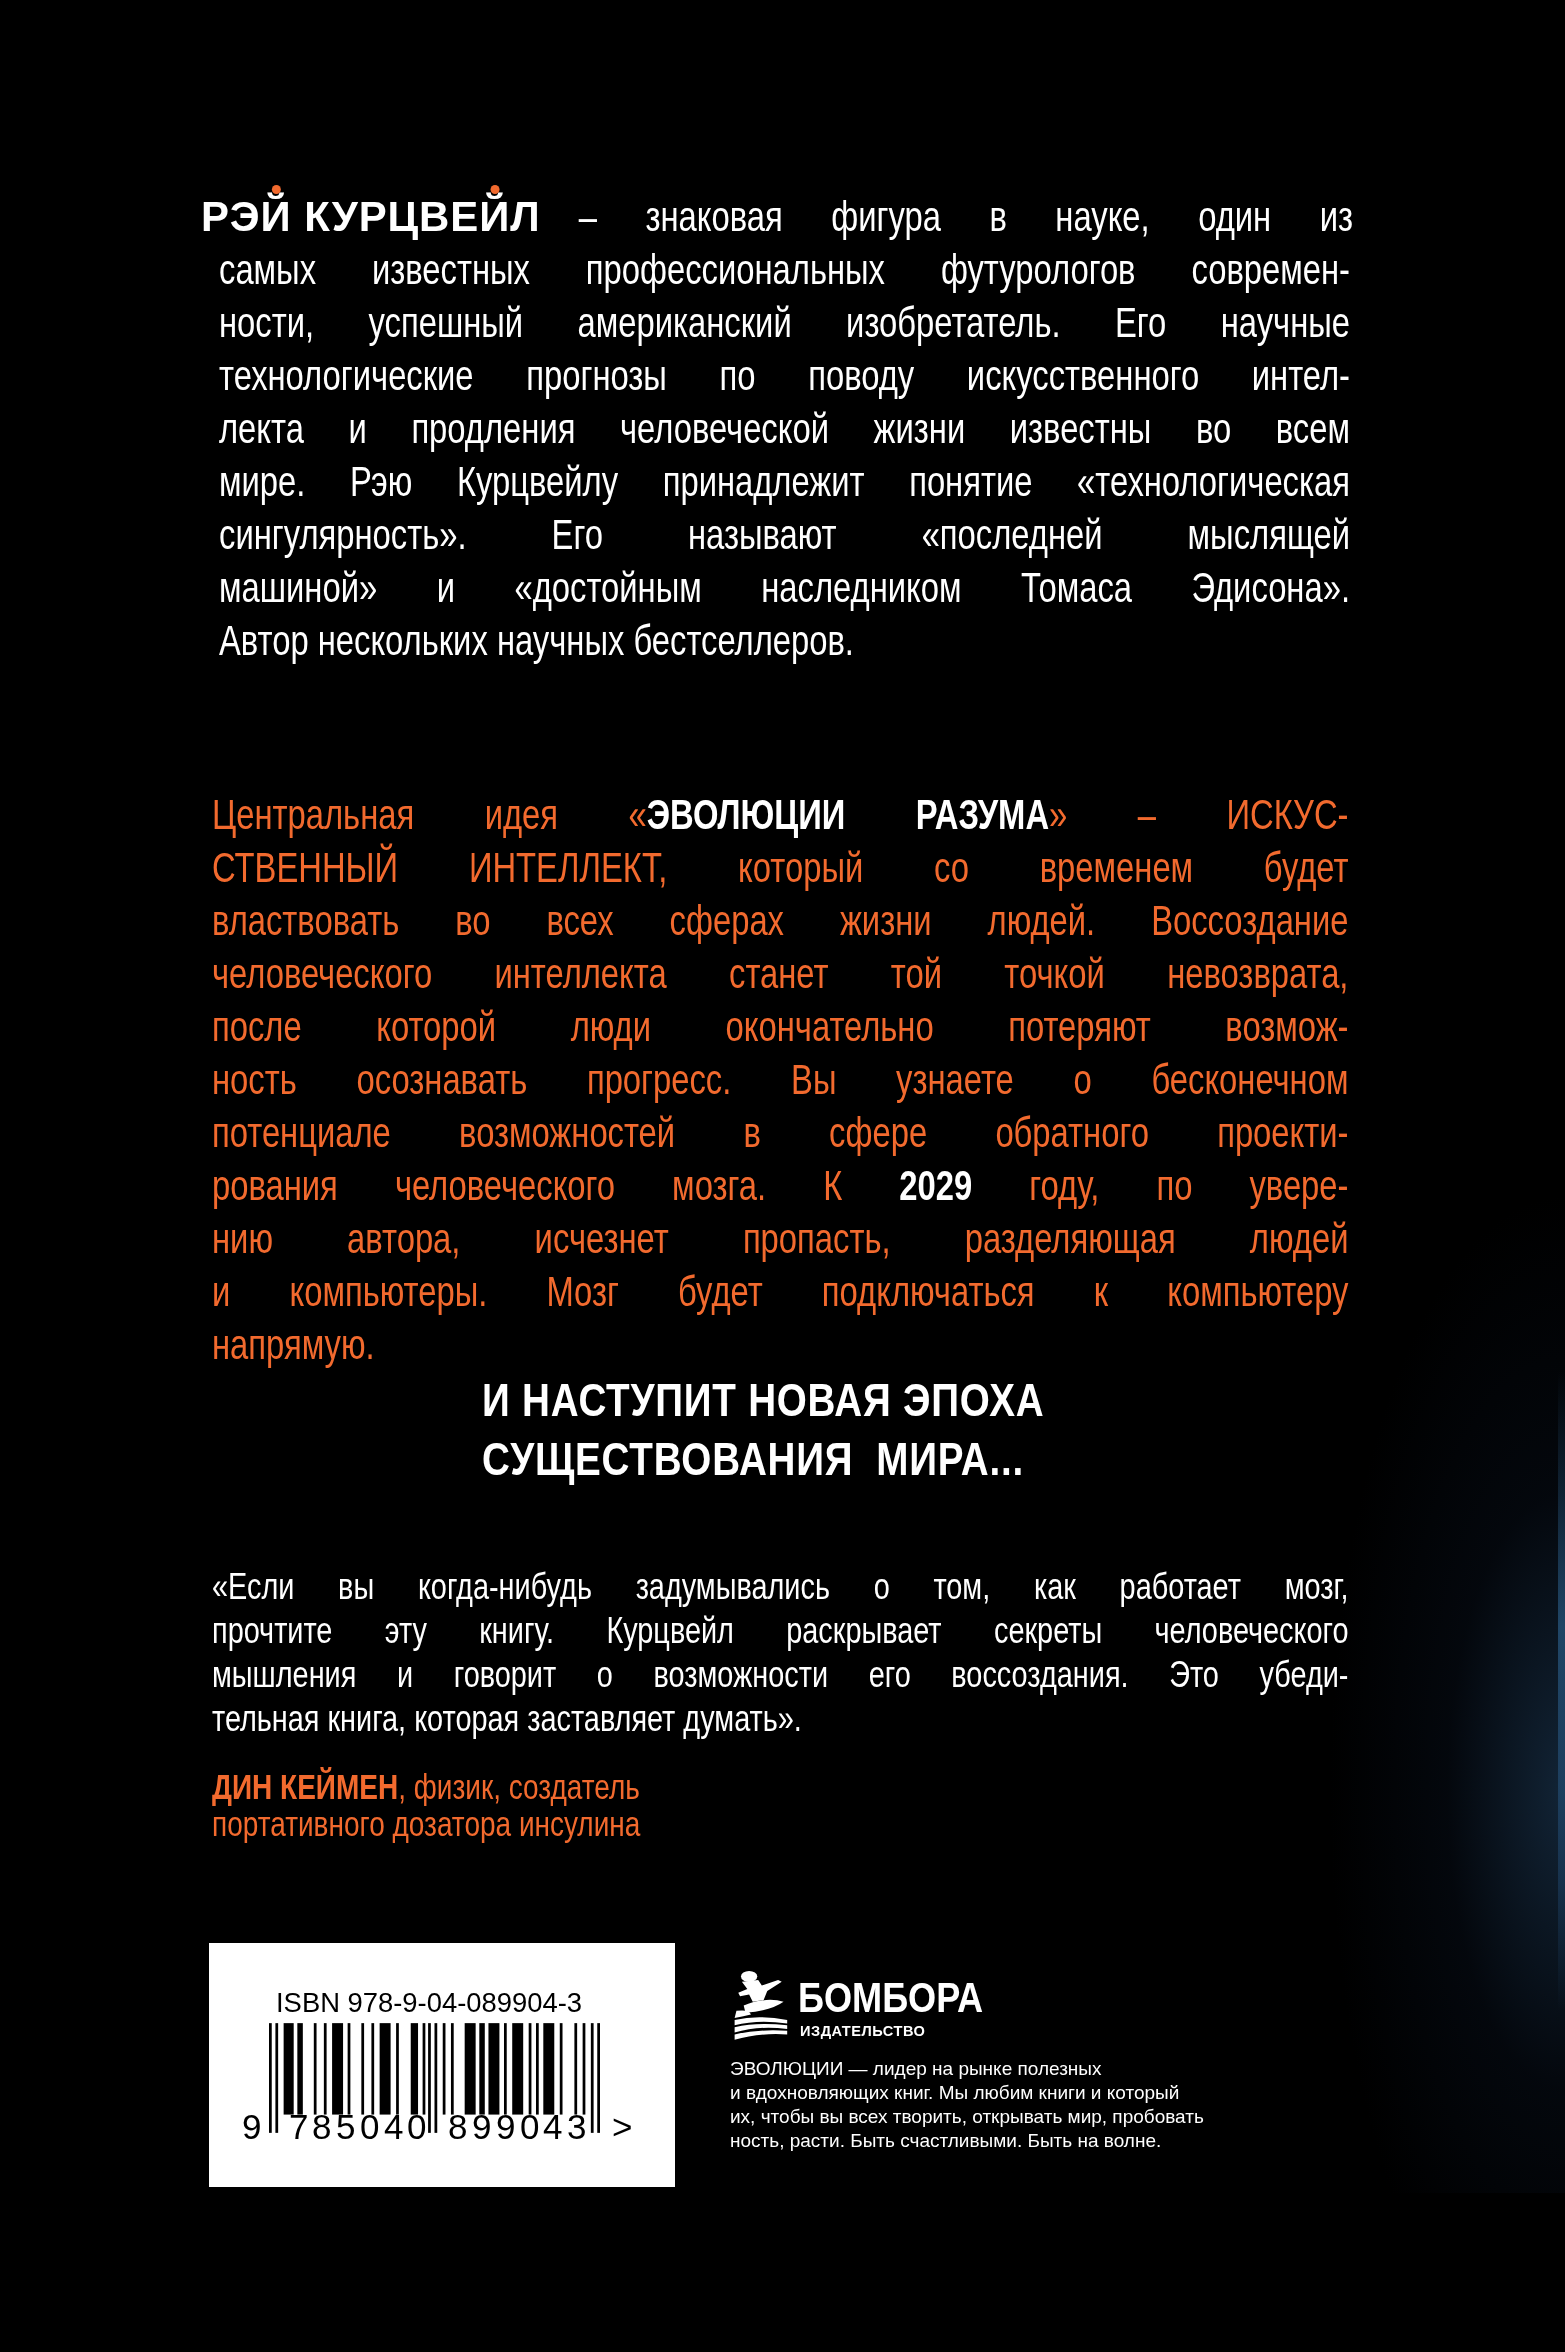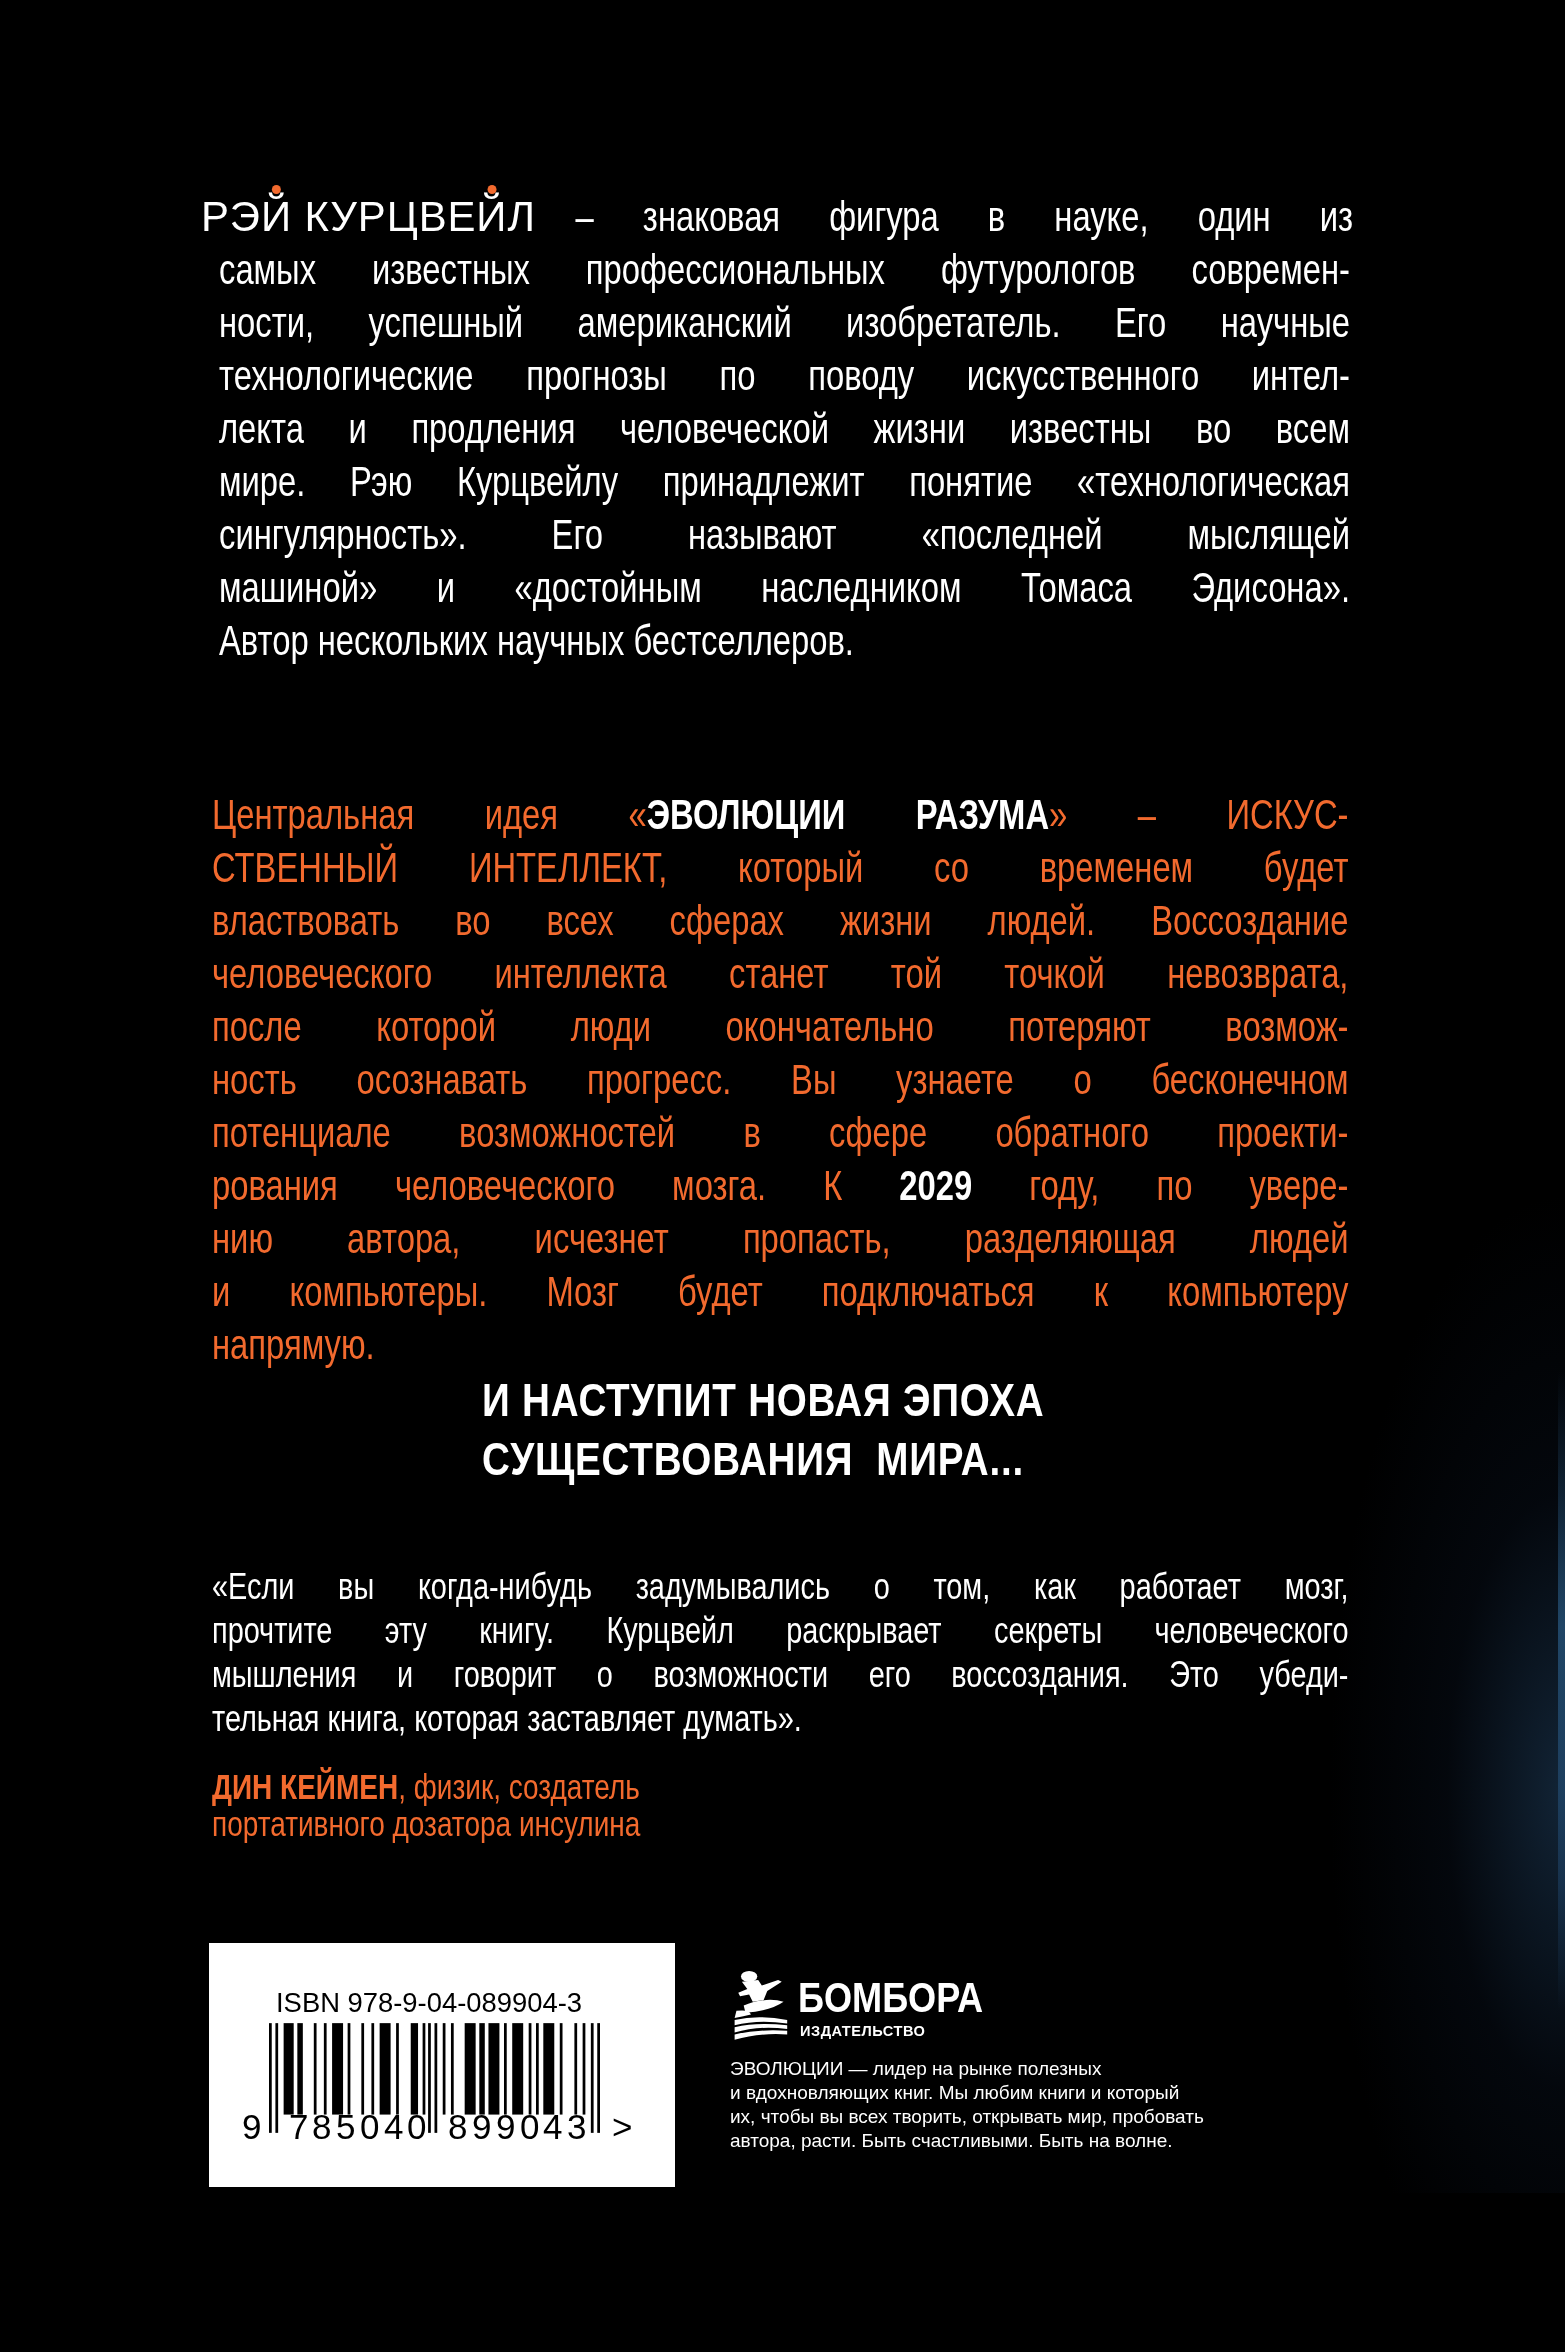--- a/index.html
+++ b/index.html
@@ -18,21 +18,21 @@
     background: linear-gradient(to bottom, rgba(40,90,140,0) 0%, rgba(50,110,160,0.55) 40%, rgba(40,90,140,0.35) 80%, rgba(0,0,0,0) 100%);
   }
   .line {
     position:absolute; white-space:nowrap;
     transform-origin:0 0;
   }
   .just { text-align:justify; text-align-last:justify; }
   
   .b1 { color:#fff; font-size:42px; line-height:53px; transform:scaleX(0.78); }
   .b1.w { width:1450px; } 
-  .b1-heading { font-weight:normal; font-size:42px; letter-spacing:0.9px; transform:scaleX(1.0); }
+  .b1-heading { font-weight:bold; font-size:42px; letter-spacing:0.9px; transform:scaleX(1.0); }
   .dot-i { position:relative; display:inline-block; }
   .dot-i::after {
     content:""; position:absolute; left:50%; top:-5.5px; width:9.1px; height:9.1px;
     margin-left:-4.6px; border-radius:50%; background:#F26A2E;
   }
   
   .b2 { color:#F26A2E; font-size:42px; line-height:53px; transform:scaleX(0.78); }
   .b2.w { width:1457px; } 
   .b2 .white-bold { color:#fff; font-weight:bold; }
   
@@ -204,17 +204,17 @@
           <path d="M4 72 Q30 66 62 68 L62 72 Q30 70 4 78 Z"></path>
         </g>
       </svg>
     </div>
     <div class="logo-word">БОМБОРА</div>
     <div class="logo-sub">ИЗДАТЕЛЬСТВО</div>
     <div class="pub-desc">
       <div>ЭВОЛЮЦИИ — лидер на рынке полезных</div>
       <div>и вдохновляющих книг. Мы любим книги и который</div>
       <div>их, чтобы вы всех творить, открывать мир, пробовать</div>
-      <div>автора, расти. Быть счастливыми. Быть на волне.</div>
+      <div>ность, расти. Быть счастливыми. Быть на волне.</div>
     </div>
   </section>
 </div>
 
 
 </body></html>

